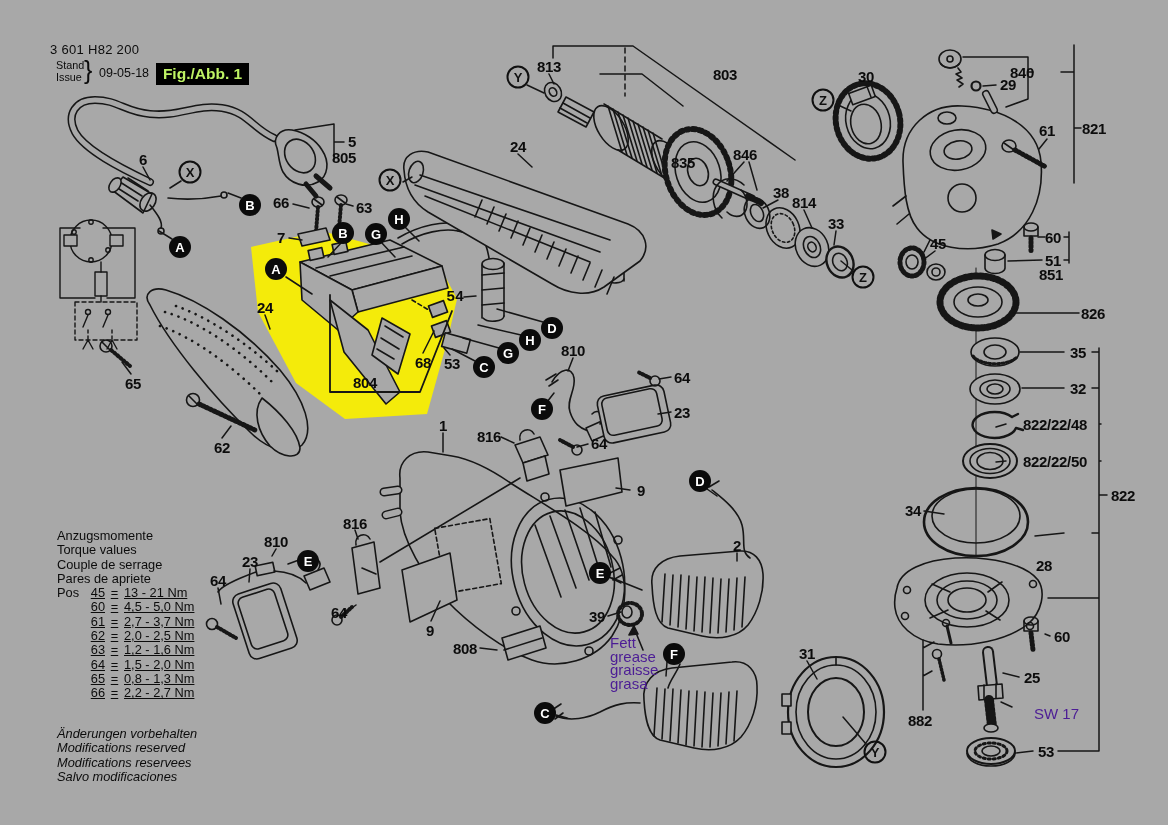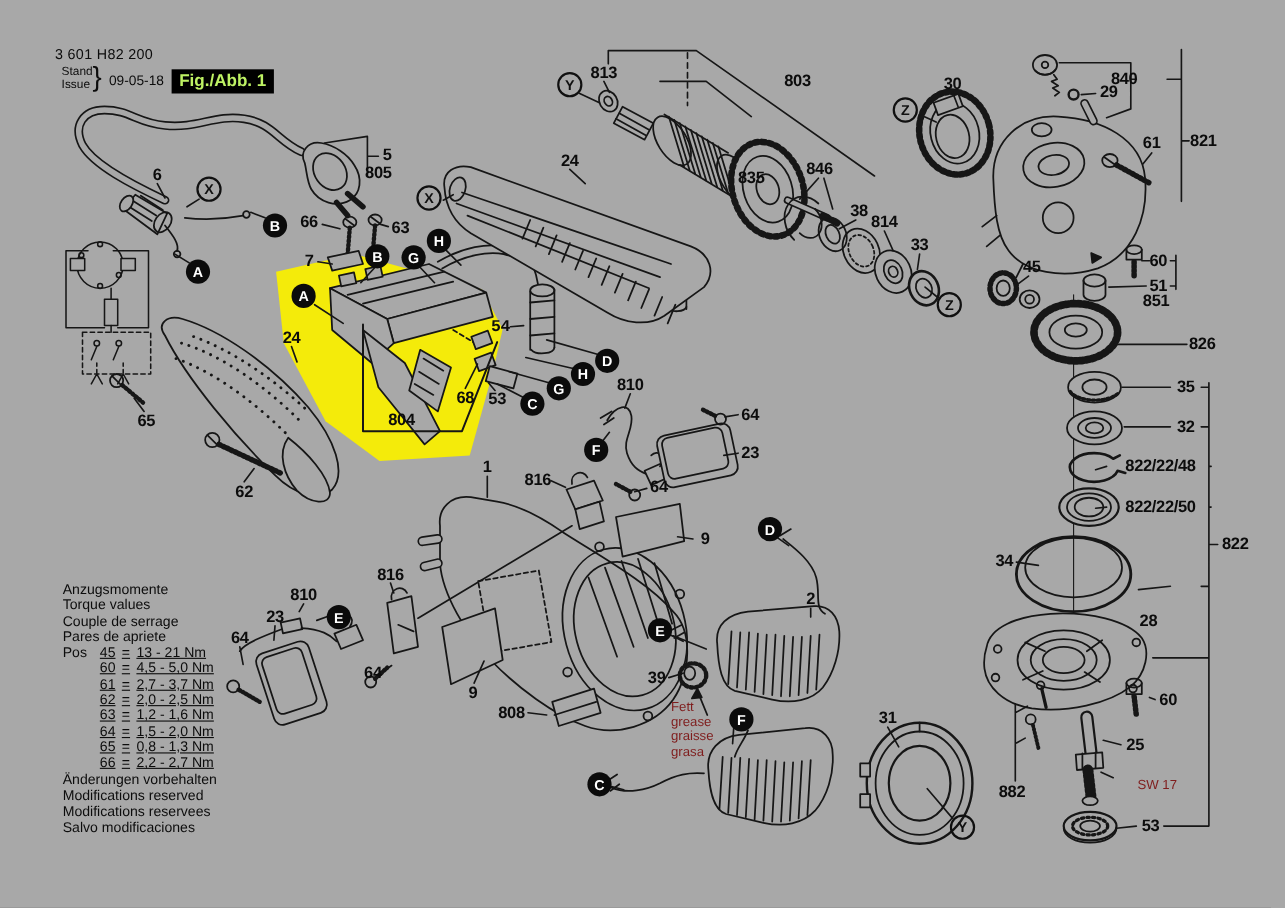--- a/index.html
+++ b/index.html
@@ -11,35 +11,35 @@
   svg{position:absolute;left:0;top:0;}
   #labels{position:absolute;left:0;top:0;width:1168px;height:825px;}
   .pl{position:absolute;transform:translate(-50%,-50%);font-weight:700;font-size:15px;
       letter-spacing:-0.3px;white-space:nowrap;color:var(--text);}
   .cb{position:absolute;transform:translate(-50%,-50%);width:22px;height:22px;border-radius:50%;
       background:#0b0b0b;color:#fff;font-weight:700;font-size:13px;display:flex;
       align-items:center;justify-content:center;}
   .co{position:absolute;transform:translate(-50%,-50%);width:19px;height:19px;border-radius:50%;
       border:2.6px solid #101010;color:#101010;font-weight:700;font-size:13px;display:flex;
       align-items:center;justify-content:center;background:transparent;}
-  .note{position:absolute;font-size:12px;line-height:13.5px;color:#7f1d1d;white-space:nowrap;}
+  .note{position:absolute;font-size:15px;line-height:13.5px;color:#4c1d95;white-space:nowrap;}
   
   .h-pn{position:absolute;left:50px;top:42px;font-size:13px;font-weight:500;letter-spacing:0.3px;}
   .h-stand{position:absolute;left:56px;top:60px;font-size:10.8px;line-height:11.5px;}
   .h-brace{position:absolute;left:84px;top:56px;font-size:25px;font-weight:300;}
   .h-date{position:absolute;left:99px;top:66px;font-size:12.5px;font-weight:500;}
   .h-fig{position:absolute;left:156px;top:63px;width:93px;height:22px;background:#000;color:#bef264;
          font-weight:700;font-size:15.5px;display:flex;align-items:center;justify-content:center;}
   
   #torque{position:absolute;left:57px;top:529px;font-size:12.8px;line-height:14.3px;}
   .trow{display:flex;position:relative;padding-left:26px;text-decoration:underline;}
   .tpos{width:22px;text-align:right;}
   .teq{width:19px;text-align:center;}
   .tposlabel{position:absolute;left:0;top:0;}
-  #footer{position:absolute;left:57px;top:702px;font-size:12.8px;line-height:14.4px;}
+  #footer{position:absolute;left:57px;top:727px;font-size:12.8px;line-height:14.4px;font-style:italic;}
 </style>
 </head>
 <body>
 
 <div class="frame">
 
 <svg width="1168" height="825" viewBox="0 0 1168 825">
   <g fill="none" stroke="#161616" stroke-width="1.6" stroke-linecap="round" stroke-linejoin="round">
 
     <polygon points="251,247 322,231 438,263 457,299 447,342 427,414 345,419 296,383 258,312" fill="#f4eb0a" stroke="none"></polygon>

